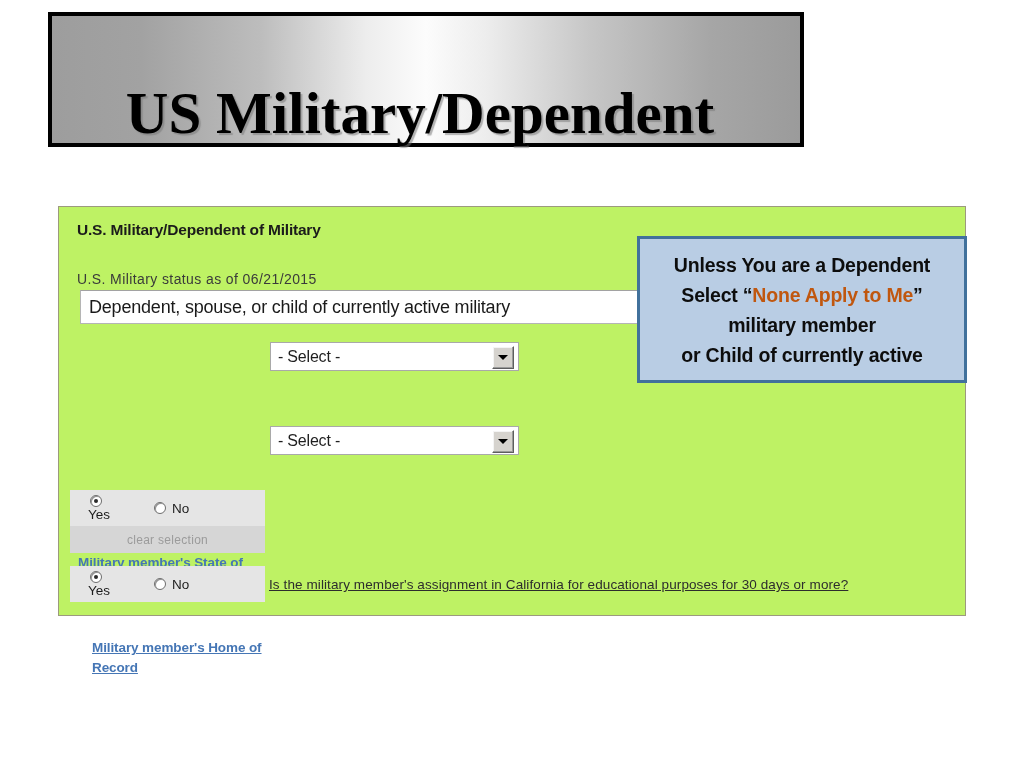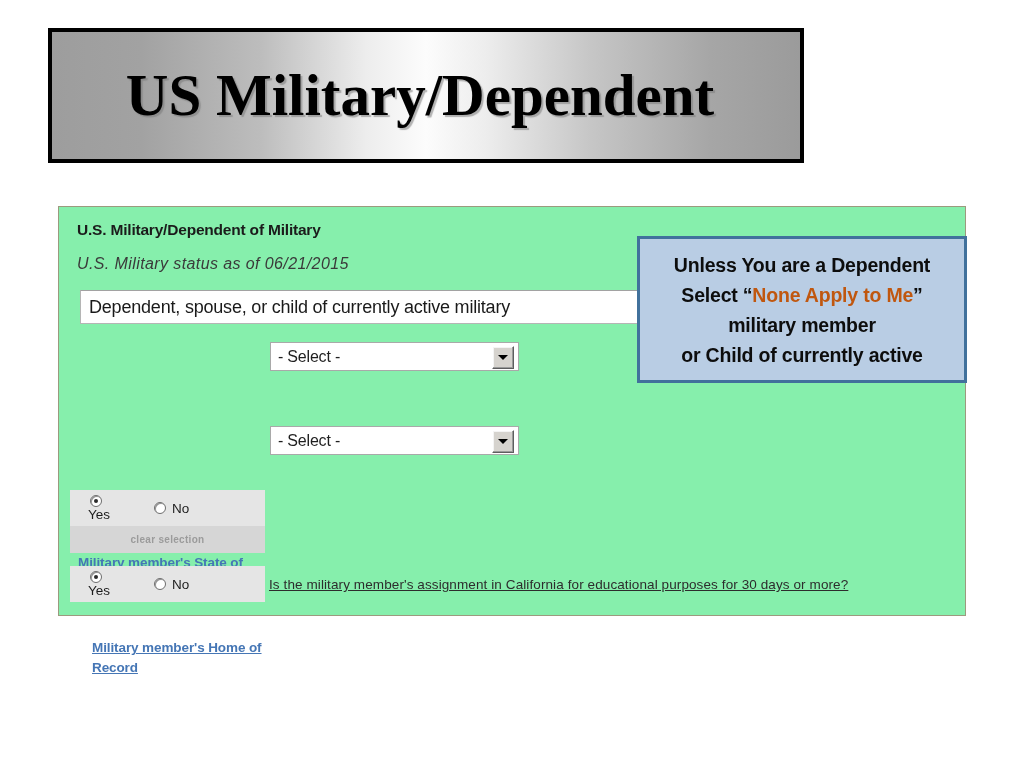--- a/index.html
+++ b/index.html
@@ -12,37 +12,37 @@
     background: #ffffff;
     font-family: "Liberation Sans", sans-serif;
     overflow: hidden;
     position: relative;
   }
 
   
   #title-banner {
     position: absolute;
     left: 48px;
-    top: 28px;
+    top: 12px;
     width: 756px;
     height: 135px;
     box-sizing: border-box;
     border: 4px solid #000000;
     background: linear-gradient(to right,
         #9d9d9d 0%,
         #a2a2a2 12%,
         #bdbdbd 28%,
         #ededed 42%,
         #fcfcfc 50%,
         #ededed 58%,
         #c6c6c6 72%,
         #a6a6a6 88%,
         #9b9b9b 100%);
     display: flex;
-    align-items: center;
+    align-items: flex-end;
     justify-content: center;
   }
   #title-banner .title-text {
     font-family: "Liberation Serif", serif;
     font-size: 59px;
     font-weight: 700;
     color: #000000;
     letter-spacing: 0px;
     line-height: 1;
     white-space: nowrap;
@@ -52,43 +52,42 @@
 
   
   #form-panel {
     position: absolute;
     left: 58px;
     top: 206px;
     width: 908px;
     height: 410px;
     box-sizing: border-box;
     border: 1px solid #9c9a7e;
-    background: #86efac;
+    background: #bef264;
   }
 
   .panel-heading {
     position: absolute;
     left: 18px;
     top: 14px;
     font-size: 15.5px;
     font-weight: 700;
     color: #1b1b1b;
     letter-spacing: -0.2px;
     white-space: nowrap;
   }
 
   .status-label {
     position: absolute;
     left: 18px;
-    top: 48px;
-    font-size: 16px;
+    top: 64px;
+    font-size: 14px;
     color: #3a3a3a;
     letter-spacing: 0.4px;
     white-space: nowrap;
-    font-style: italic;
   }
 
   
   #status-select {
     position: absolute;
     left: 21px;
     top: 83px;
     width: 597px;
     height: 34px;
     box-sizing: border-box;
@@ -212,25 +211,24 @@
   #clear-selection {
     position: absolute;
     left: 11px;
     top: 319px;
     width: 195px;
     height: 27px;
     background: #d6d6d6;
     display: flex;
     align-items: center;
     justify-content: center;
-    font-size: 10px;
+    font-size: 12px;
     color: #9b9b9b;
     letter-spacing: 0.3px;
     cursor: pointer;
-    font-weight: bold;
   }
 
   .question-text {
     position: absolute;
     font-size: 13.5px;
     color: #2d2d2d;
     letter-spacing: 0.1px;
     white-space: nowrap;
   }
   #question-stationed  { left: 210px; top: 294px; }

